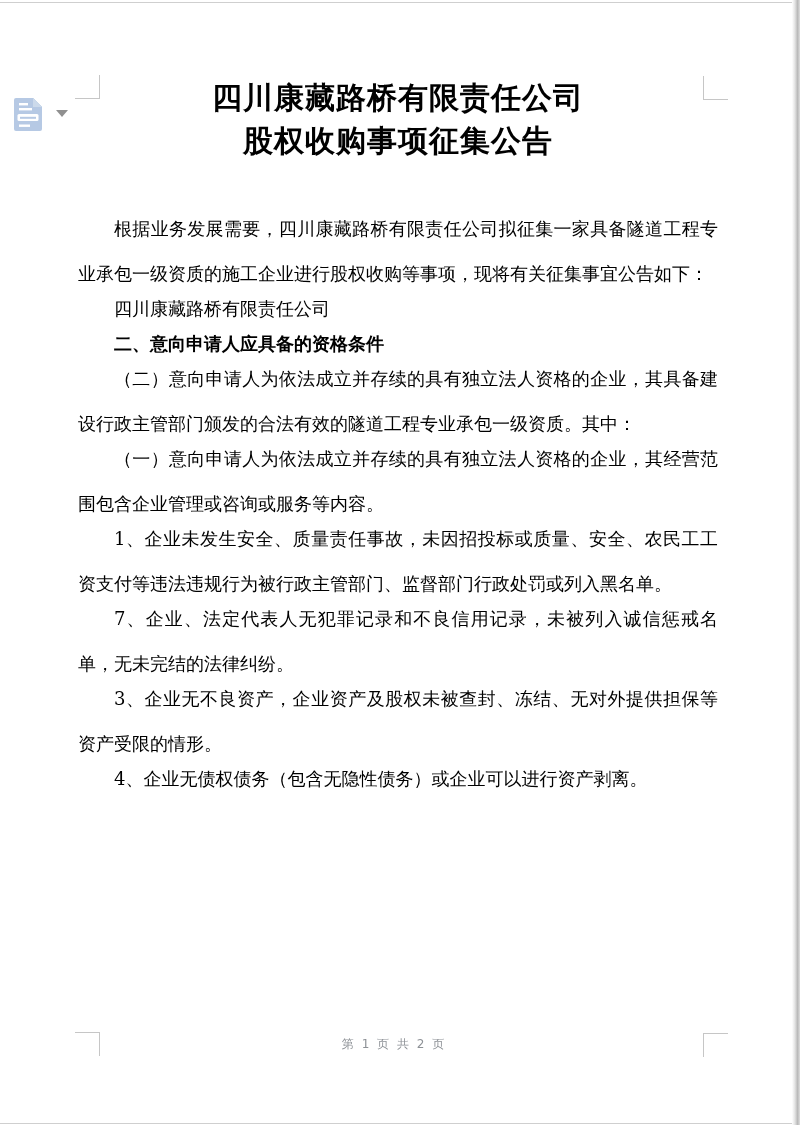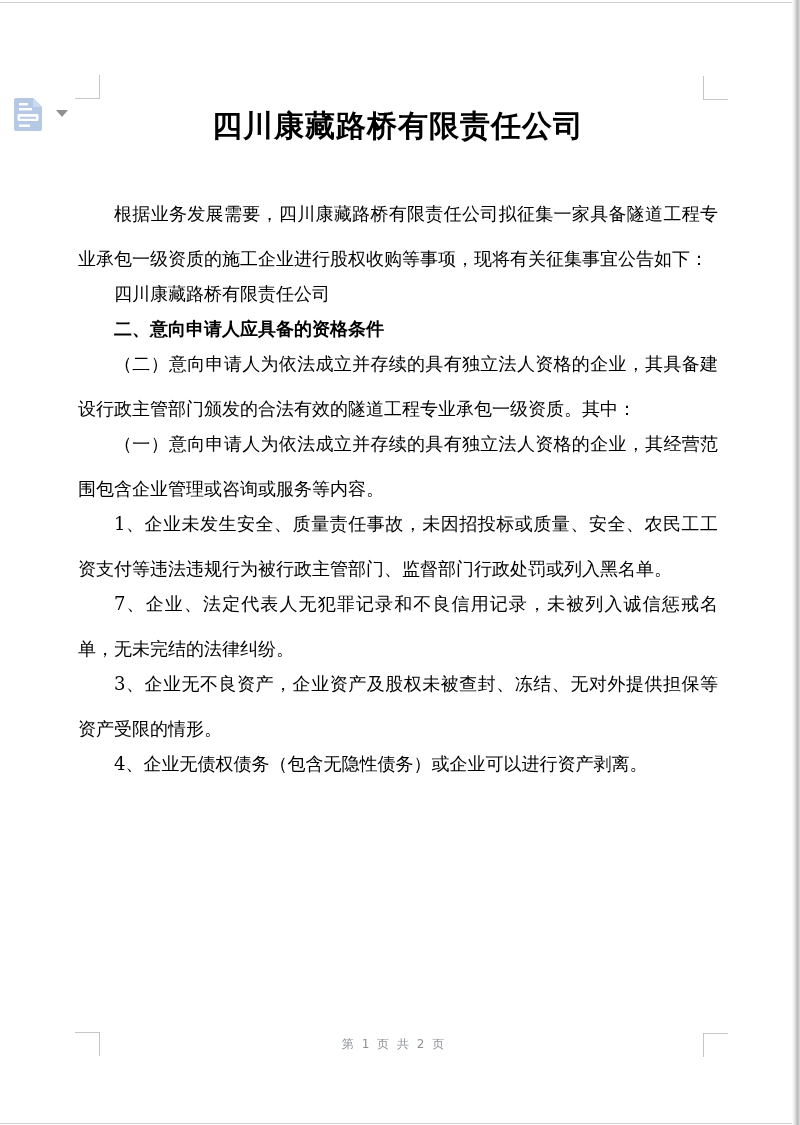--- a/index.html
+++ b/index.html
@@ -42,21 +42,21 @@
   }
   .paste-arrow {
     width: 0; height: 0; margin-top: -6px;
     border-left: 6px solid transparent;
     border-right: 6px solid transparent;
     border-top: 7px solid #909090;
   }
 
   
   .doc {
-    position: absolute; left: 78px; top: 104px; width: 640px;
+    position: absolute; left: 78px; top: 76px; width: 640px;
     color: #000000;
   }
   .doc-title {
     text-align: center;
     font-family: "DejaVu Serif", serif;
     font-weight: bold;
     font-size: 30px;
     line-height: 43px;
     letter-spacing: 1px;
   }
@@ -115,20 +115,21 @@
 
       <rect x="5" y="29.5" width="11" height="2.4" fill="#ffffff"></rect>
     </svg>
   </span>
   <span class="paste-arrow"></span>
 </div>
 
 <div class="doc">
   <div class="doc-title">
     <div>四川康藏路桥有限责任公司</div>
+    <div>股权收购事项征集公告</div>
   </div>
 
   <div class="doc-body">
     <p class="body">根据业务发展需要，四川康藏路桥有限责任公司拟征集一家具备隧道工程专业承包一级资质的施工企业进行股权收购等事项，现将有关征集事宜公告如下：</p>
     <p class="body">四川康藏路桥有限责任公司</p>
     <p class="heading">二、意向申请人应具备的资格条件</p>
     <p class="body">（二）意向申请人为依法成立并存续的具有独立法人资格的企业，其具备建设行政主管部门颁发的合法有效的隧道工程专业承包一级资质。其中：</p>
     <p class="body">（一）意向申请人为依法成立并存续的具有独立法人资格的企业，其经营范围包含企业管理或咨询或服务等内容。</p>
     <p class="body">1、企业未发生安全、质量责任事故，未因招投标或质量、安全、农民工工资支付等违法违规行为被行政主管部门、监督部门行政处罚或列入黑名单。</p>
     <p class="body">7、企业、法定代表人无犯罪记录和不良信用记录，未被列入诚信惩戒名单，无未完结的法律纠纷。</p>

